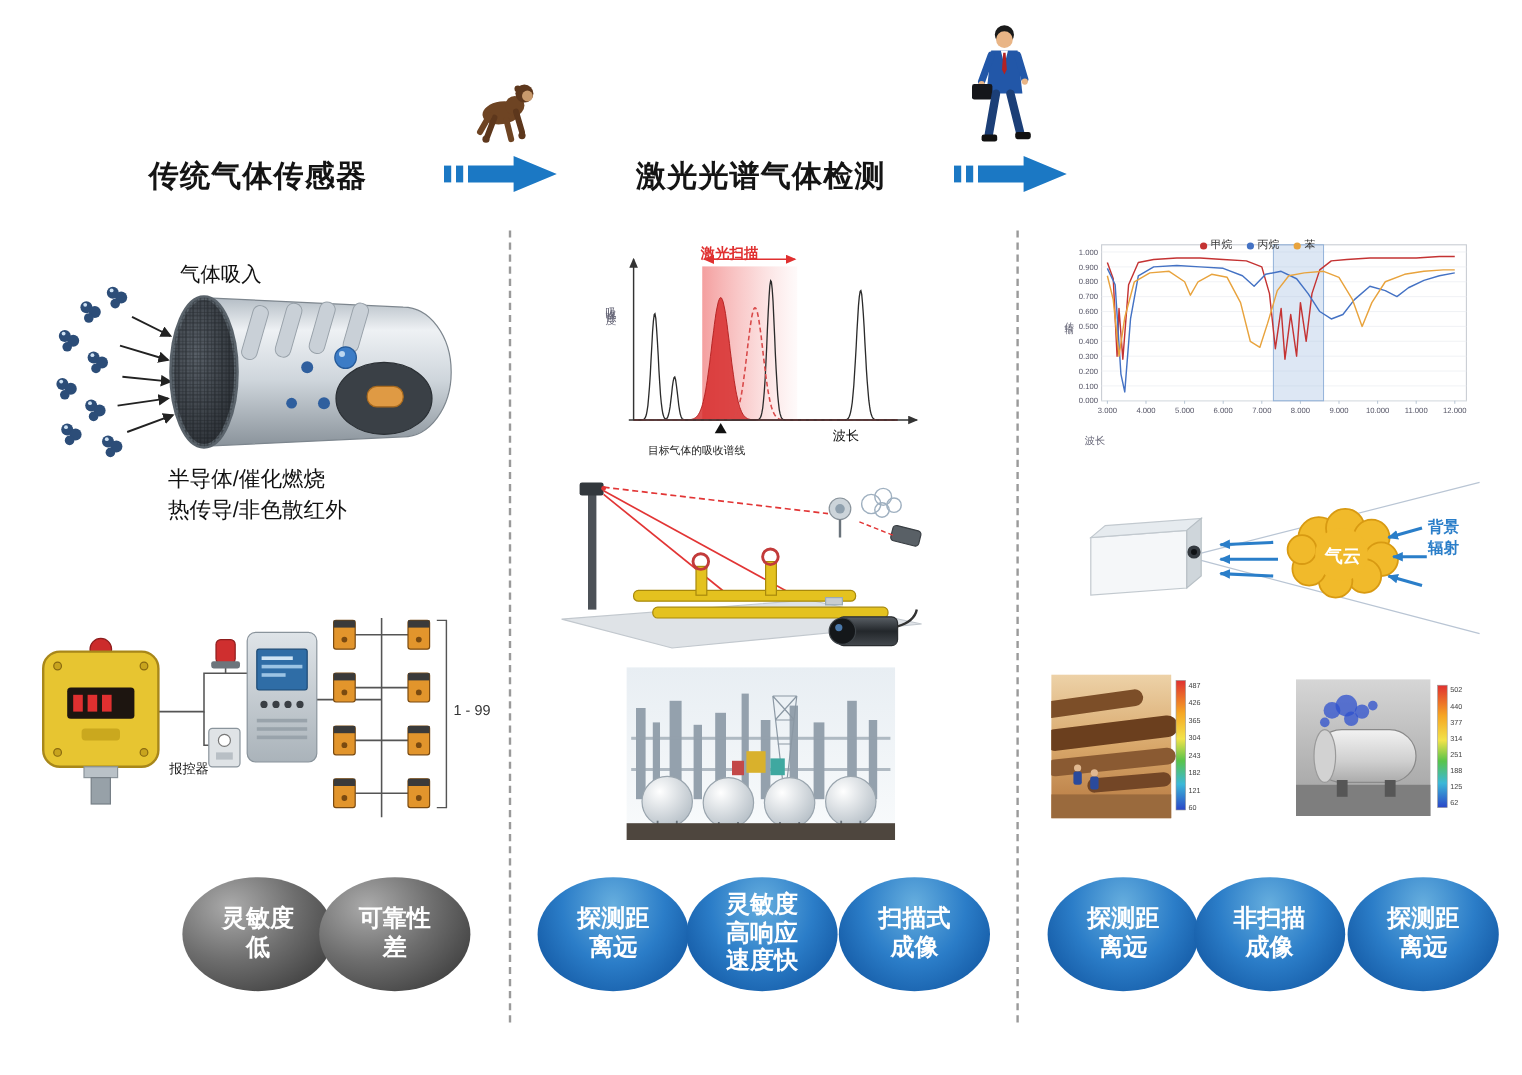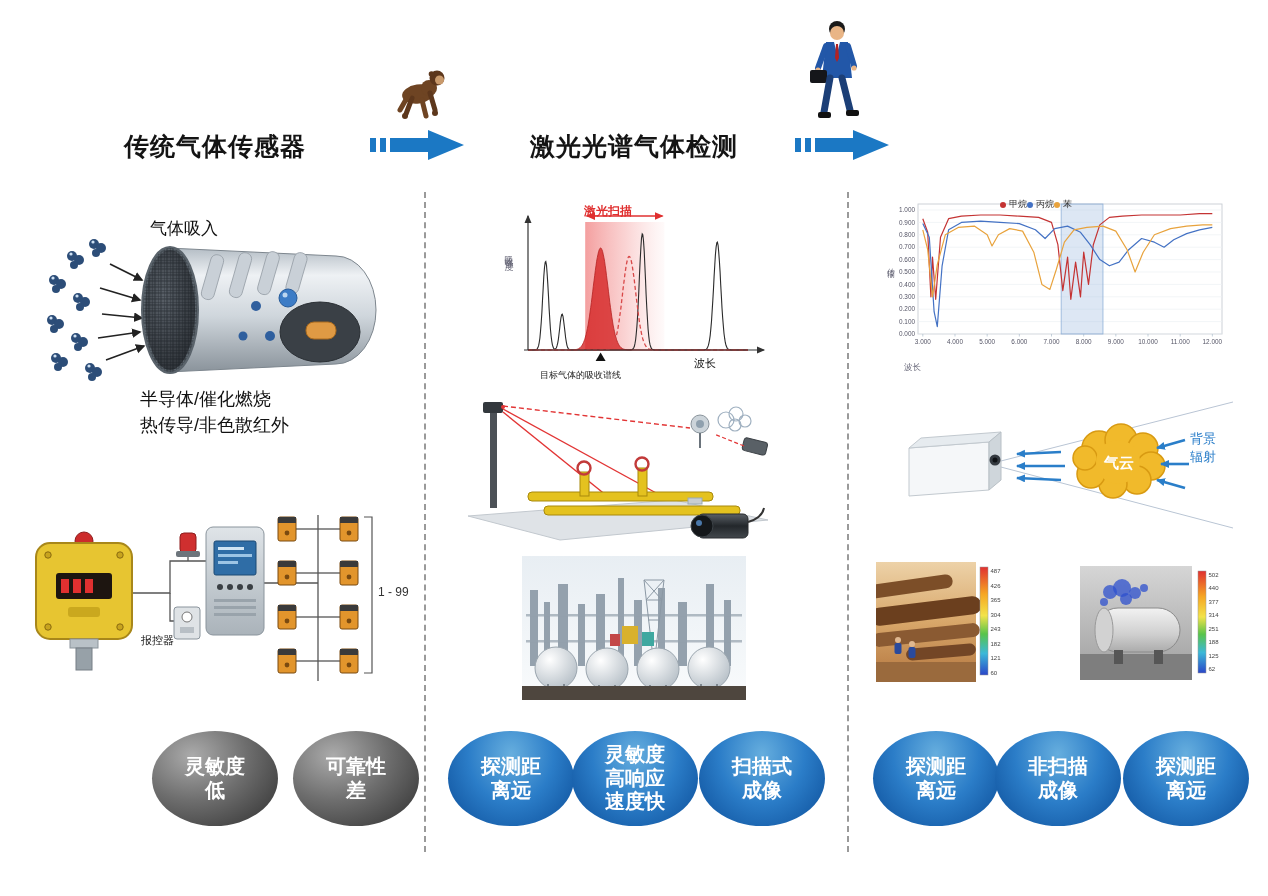--- a/index.html
+++ b/index.html
@@ -10,22 +10,22 @@
   .col-title{position:absolute;top:130px;font-size:25px;font-weight:bold;color:#141414;text-align:center;letter-spacing:1px}
   .divider{position:absolute;top:192px;height:660px;width:0;border-left:2px dashed #9a9a9a}
   .oval{position:absolute;top:731px;width:126px;height:95px;border-radius:50%;display:flex;align-items:center;justify-content:center;
         text-align:center;color:#fff;font-weight:bold;font-size:20px;line-height:1.18;white-space:pre-line}
   .oval.gray{background:radial-gradient(ellipse at 32% 26%,#ababab 0%,#6e6e6e 45%,#2e2e2e 100%)}
   .oval.blue{background:radial-gradient(ellipse at 50% 24%,#66aede 0%,#2b7dc8 48%,#0b4c97 100%)}
   .lbl{position:absolute;color:#111}
   .pre{white-space:pre-line}
   .vtext{writing-mode:vertical-rl;letter-spacing:2px}
   .red{color:#e03030}
-  .blue-label{color:#2a7ec9;font-weight:normal}
-  #ir-legend{position:absolute;left:1000px;top:198px;display:flex;font-size:9px;color:#333;align-items:center}
+  .blue-label{color:#2a7ec9;font-weight:bold}
+  #ir-legend{position:absolute;left:1000px;top:198px;display:flex;gap:12px;font-size:9px;color:#333;align-items:center}
   .legend-item{display:flex;align-items:center;gap:3px}
   .legend-dot{display:inline-block;width:6px;height:6px;border-radius:50%}
 </style>
 </head>
 <body>
 
 <div id="page">
 
   <svg style="position:absolute;width:0;height:0" aria-hidden="true">
     <defs>
@@ -334,21 +334,21 @@
     <g stroke="#555" stroke-width="1.2" fill="none">
       <polyline points="336,14 344,14 344,170 336,170"></polyline>
     </g>
   </svg>
 
   <div class="lbl" style="left:141px;top:633px;font-size:11px">报控器</div>
   <div class="lbl" style="left:378px;top:585px;font-size:12px;color:#333">1 - 99</div>
 
   <div class="oval gray" style="left:152px"><span>灵敏度
 低</span></div>
-  <div class="oval gray" style="left:293px"><span>可靠性
+  <div class="oval gray" style="left:266px"><span>可靠性
 差</span></div>
 
   <svg id="spectrum-svg" class="abs" style="left:498px;top:200px" width="272" height="190" viewBox="0 0 272 190">
       <rect x="87.2" y="22" width="79.2" height="128" fill="url(#scanGrad)"></rect>
       <line x1="89.2" y1="16" x2="164.4" y2="16" stroke="#e03030" stroke-width="1.3" marker-end="url(#arrR)" marker-start="url(#arrRs)"></line>
       <path d="M30,150L30.0,150.0L30.7,150.0L31.3,150.0L32.0,150.0L32.6,150.0L33.3,150.0L34.0,150.0L34.6,150.0L35.3,150.0L35.9,150.0L36.6,149.9L37.3,149.9L37.9,149.7L38.6,149.4L39.2,148.8L39.9,147.6L40.6,145.7L41.2,142.6L41.9,138.0L42.5,131.4L43.2,122.8L43.9,112.2L44.5,100.3L45.2,87.9L45.8,76.5L46.5,67.5L47.2,62.2L47.8,61.5L48.5,65.3L49.1,73.2L49.8,83.9L50.5,96.1L51.1,108.4L51.8,119.5L52.4,128.8L53.1,136.0L53.8,141.3L54.4,144.8L55.1,147.1L55.7,148.4L56.4,149.0L57.1,149.1L57.7,148.7L58.4,147.7L59.0,145.9L59.7,143.1L60.4,139.1L61.0,134.0L61.7,128.2L62.3,122.4L63.0,117.5L63.7,114.6L64.3,114.1L65.0,116.3L65.6,120.6L66.3,126.2L67.0,132.1L67.6,137.5L68.3,141.9L68.9,145.1L69.6,147.3L70.3,148.6L70.9,149.3L71.6,149.7L72.2,149.9L72.9,150.0L73.6,150.0L74.2,150.0L74.9,150.0L75.5,150.0L76.2,150.0L76.9,150.0L77.5,150.0L78.2,150.0L78.8,150.0L79.5,150.0L80.2,150.0L80.8,150.0L81.5,150.0L82.1,150.0L82.8,150.0L83.5,150.0L84.1,150.0L84.8,150.0L85.4,150.0L86.1,150.0L86.8,150.0L87.4,150.0L88.1,150.0L88.7,150.0L89.4,150.0L90.1,150.0L90.7,150.0L91.4,150.0L92.0,150.0L92.7,150.0L93.4,150.0L94.0,150.0L94.7,150.0L95.3,150.0L96.0,150.0L96.7,150.0L97.3,150.0L98.0,150.0L98.6,150.0L99.3,150.0L100.0,150.0L100.6,150.0L101.3,150.0L101.9,150.0L102.6,150.0L103.3,150.0L103.9,150.0L104.6,150.0L105.2,150.0L105.9,150.0L106.6,150.0L107.2,150.0L107.9,150.0L108.5,150.0L109.2,150.0L109.9,150.0L110.5,150.0L111.2,150.0L111.8,150.0L112.5,150.0L113.2,150.0L113.8,150.0L114.5,150.0L115.1,150.0L115.8,150.0L116.5,150.0L117.1,150.0L117.8,150.0L118.4,150.0L119.1,150.0L119.8,150.0L120.4,150.0L121.1,150.0L121.7,150.0L122.4,150.0L123.1,150.0L123.7,150.0L124.4,150.0L125.0,150.0L125.7,150.0L126.4,150.0L127.0,150.0L127.7,150.0L128.3,150.0L129.0,150.0L129.7,150.0L130.3,150.0L131.0,150.0L131.6,150.0L132.3,149.9L133.0,149.9L133.6,149.7L134.3,149.5L134.9,149.0L135.6,148.0L136.3,146.5L136.9,143.9L137.6,140.0L138.2,134.2L138.9,126.4L139.6,116.1L140.2,103.7L140.9,89.4L141.5,74.4L142.2,59.8L142.9,47.3L143.5,38.3L144.2,33.9L144.8,34.8L145.5,40.8L146.2,51.1L146.8,64.5L147.5,79.4L148.1,94.3L148.8,108.0L149.5,119.8L150.1,129.3L150.8,136.4L151.4,141.5L152.1,144.9L152.8,147.1L153.4,148.4L154.1,149.2L154.7,149.6L155.4,149.8L156.1,149.9L156.7,150.0L157.4,150.0L158.0,150.0L158.7,150.0L159.4,150.0L160.0,150.0L160.7,150.0L161.3,150.0L162.0,150.0L162.7,150.0L163.3,150.0L164.0,150.0L164.6,150.0L165.3,150.0L166.0,150.0L166.6,150.0L167.3,150.0L167.9,150.0L168.6,150.0L169.3,150.0L169.9,150.0L170.6,150.0L171.2,150.0L171.9,150.0L172.6,150.0L173.2,150.0L173.9,150.0L174.5,150.0L175.2,150.0L175.9,150.0L176.5,150.0L177.2,150.0L177.8,150.0L178.5,150.0L179.2,150.0L179.8,150.0L180.5,150.0L181.1,150.0L181.8,150.0L182.5,150.0L183.1,150.0L183.8,150.0L184.4,150.0L185.1,150.0L185.8,150.0L186.4,150.0L187.1,150.0L187.7,150.0L188.4,150.0L189.1,150.0L189.7,150.0L190.4,150.0L191.0,150.0L191.7,150.0L192.4,150.0L193.0,150.0L193.7,150.0L194.3,150.0L195.0,150.0L195.7,150.0L196.3,150.0L197.0,150.0L197.6,150.0L198.3,150.0L199.0,150.0L199.6,150.0L200.3,150.0L200.9,150.0L201.6,150.0L202.3,150.0L202.9,150.0L203.6,150.0L204.2,150.0L204.9,150.0L205.6,149.9L206.2,149.9L206.9,149.8L207.5,149.6L208.2,149.2L208.9,148.6L209.5,147.5L210.2,145.9L210.8,143.6L211.5,140.1L212.2,135.4L212.8,129.1L213.5,121.2L214.1,111.6L214.8,100.6L215.5,88.6L216.1,76.4L216.8,64.7L217.4,54.7L218.1,47.1L218.8,42.8L219.4,42.2L220.1,45.3L220.7,51.9L221.4,61.2L222.1,72.4L222.7,84.5L223.4,96.6L224.0,108.0L224.7,118.1L225.4,126.6L226.0,133.5L226.7,138.7L227.3,142.5L228.0,145.3L228.7,147.1L229.3,148.3L230.0,149.0L230.6,149.5L231.3,149.7L232.0,149.8L232.6,149.9L233.3,150.0L233.9,150.0L234.6,150.0L235.3,150.0L235.9,150.0L236.6,150.0L237.2,150.0L237.9,150.0L238.6,150.0L239.2,150.0L239.9,150.0L240.5,150.0L241.2,150.0L241.9,150.0L242.5,150.0L243.2,150.0L243.8,150.0L244.5,150.0L245.2,150.0L245.8,150.0L246.5,150.0L247.1,150.0L247.8,150.0L248.5,150.0L249.1,150.0L249.8,150.0" fill="none" stroke="#2b2b2b" stroke-width="1.1"></path>
       <path d="M30,150L30.0,150.0L30.7,150.0L31.3,150.0L32.0,150.0L32.6,150.0L33.3,150.0L34.0,150.0L34.6,150.0L35.3,150.0L35.9,150.0L36.6,150.0L37.3,150.0L37.9,150.0L38.6,150.0L39.2,150.0L39.9,150.0L40.6,150.0L41.2,150.0L41.9,150.0L42.5,150.0L43.2,150.0L43.9,150.0L44.5,150.0L45.2,150.0L45.8,150.0L46.5,150.0L47.2,150.0L47.8,150.0L48.5,150.0L49.1,150.0L49.8,150.0L50.5,150.0L51.1,150.0L51.8,150.0L52.4,150.0L53.1,150.0L53.8,150.0L54.4,150.0L55.1,150.0L55.7,150.0L56.4,150.0L57.1,150.0L57.7,150.0L58.4,150.0L59.0,150.0L59.7,150.0L60.4,150.0L61.0,150.0L61.7,150.0L62.3,150.0L63.0,150.0L63.7,150.0L64.3,150.0L65.0,150.0L65.6,150.0L66.3,150.0L67.0,150.0L67.6,150.0L68.3,150.0L68.9,150.0L69.6,150.0L70.3,150.0L70.9,150.0L71.6,150.0L72.2,150.0L72.9,150.0L73.6,149.9L74.2,149.9L74.9,149.9L75.5,149.9L76.2,149.8L76.9,149.7L77.5,149.6L78.2,149.5L78.8,149.3L79.5,149.1L80.2,148.9L80.8,148.5L81.5,148.1L82.1,147.6L82.8,146.9L83.5,146.1L84.1,145.2L84.8,144.0L85.4,142.7L86.1,141.0L86.8,139.2L87.4,137.0L88.1,134.5L88.7,131.7L89.4,128.5L90.1,125.0L90.7,121.1L91.4,116.9L92.0,112.3L92.7,107.5L93.4,102.4L94.0,97.2L94.7,91.8L95.3,86.3L96.0,80.9L96.7,75.6L97.3,70.5L98.0,65.7L98.6,61.3L99.3,57.5L100.0,54.2L100.6,51.5L101.3,49.6L101.9,48.4L102.6,48.0L103.3,48.4L103.9,49.6L104.6,51.5L105.2,54.2L105.9,57.5L106.6,61.3L107.2,65.7L107.9,70.5L108.5,75.6L109.2,80.9L109.9,86.3L110.5,91.8L111.2,97.2L111.8,102.4L112.5,107.5L113.2,112.3L113.8,116.9L114.5,121.1L115.1,125.0L115.8,128.5L116.5,131.7L117.1,134.5L117.8,137.0L118.4,139.2L119.1,141.0L119.8,142.7L120.4,144.0L121.1,145.2L121.7,146.1L122.4,146.9L123.1,147.6L123.7,148.1L124.4,148.5L125.0,148.9L125.7,149.1L126.4,149.3L127.0,149.5L127.7,149.6L128.3,149.7L129.0,149.8L129.7,149.9L130.3,149.9L131.0,149.9L131.6,149.9L132.3,150.0L133.0,150.0L133.6,150.0L134.3,150.0L134.9,150.0L135.6,150.0L136.3,150.0L136.9,150.0L137.6,150.0L138.2,150.0L138.9,150.0L139.6,150.0L140.2,150.0L140.9,150.0L141.5,150.0L142.2,150.0L142.9,150.0L143.5,150.0L144.2,150.0L144.8,150.0L145.5,150.0L146.2,150.0L146.8,150.0L147.5,150.0L148.1,150.0L148.8,150.0L149.5,150.0L150.1,150.0L150.8,150.0L151.4,150.0L152.1,150.0L152.8,150.0L153.4,150.0L154.1,150.0L154.7,150.0L155.4,150.0L156.1,150.0L156.7,150.0L157.4,150.0L158.0,150.0L158.7,150.0L159.4,150.0L160.0,150.0L160.7,150.0L161.3,150.0L162.0,150.0L162.7,150.0L163.3,150.0L164.0,150.0L164.6,150.0L165.3,150.0L166.0,150.0L166.6,150.0L167.3,150.0L167.9,150.0L168.6,150.0L169.3,150.0L169.9,150.0L170.6,150.0L171.2,150.0L171.9,150.0L172.6,150.0L173.2,150.0L173.9,150.0L174.5,150.0L175.2,150.0L175.9,150.0L176.5,150.0L177.2,150.0L177.8,150.0L178.5,150.0L179.2,150.0L179.8,150.0L180.5,150.0L181.1,150.0L181.8,150.0L182.5,150.0L183.1,150.0L183.8,150.0L184.4,150.0L185.1,150.0L185.8,150.0L186.4,150.0L187.1,150.0L187.7,150.0L188.4,150.0L189.1,150.0L189.7,150.0L190.4,150.0L191.0,150.0L191.7,150.0L192.4,150.0L193.0,150.0L193.7,150.0L194.3,150.0L195.0,150.0L195.7,150.0L196.3,150.0L197.0,150.0L197.6,150.0L198.3,150.0L199.0,150.0L199.6,150.0L200.3,150.0L200.9,150.0L201.6,150.0L202.3,150.0L202.9,150.0L203.6,150.0L204.2,150.0L204.9,150.0L205.6,150.0L206.2,150.0L206.9,150.0L207.5,150.0L208.2,150.0L208.9,150.0L209.5,150.0L210.2,150.0L210.8,150.0L211.5,150.0L212.2,150.0L212.8,150.0L213.5,150.0L214.1,150.0L214.8,150.0L215.5,150.0L216.1,150.0L216.8,150.0L217.4,150.0L218.1,150.0L218.8,150.0L219.4,150.0L220.1,150.0L220.7,150.0L221.4,150.0L222.1,150.0L222.7,150.0L223.4,150.0L224.0,150.0L224.7,150.0L225.4,150.0L226.0,150.0L226.7,150.0L227.3,150.0L228.0,150.0L228.7,150.0L229.3,150.0L230.0,150.0L230.6,150.0L231.3,150.0L232.0,150.0L232.6,150.0L233.3,150.0L233.9,150.0L234.6,150.0L235.3,150.0L235.9,150.0L236.6,150.0L237.2,150.0L237.9,150.0L238.6,150.0L239.2,150.0L239.9,150.0L240.5,150.0L241.2,150.0L241.9,150.0L242.5,150.0L243.2,150.0L243.8,150.0L244.5,150.0L245.2,150.0L245.8,150.0L246.5,150.0L247.1,150.0L247.8,150.0L248.5,150.0L249.1,150.0L249.8,150.0 Z" fill="rgba(214,40,40,0.82)" stroke="#b52222" stroke-width="0.8"></path>
       <path d="M30,150L30.0,150.0L30.7,150.0L31.3,150.0L32.0,150.0L32.6,150.0L33.3,150.0L34.0,150.0L34.6,150.0L35.3,150.0L35.9,150.0L36.6,150.0L37.3,150.0L37.9,150.0L38.6,150.0L39.2,150.0L39.9,150.0L40.6,150.0L41.2,150.0L41.9,150.0L42.5,150.0L43.2,150.0L43.9,150.0L44.5,150.0L45.2,150.0L45.8,150.0L46.5,150.0L47.2,150.0L47.8,150.0L48.5,150.0L49.1,150.0L49.8,150.0L50.5,150.0L51.1,150.0L51.8,150.0L52.4,150.0L53.1,150.0L53.8,150.0L54.4,150.0L55.1,150.0L55.7,150.0L56.4,150.0L57.1,150.0L57.7,150.0L58.4,150.0L59.0,150.0L59.7,150.0L60.4,150.0L61.0,150.0L61.7,150.0L62.3,150.0L63.0,150.0L63.7,150.0L64.3,150.0L65.0,150.0L65.6,150.0L66.3,150.0L67.0,150.0L67.6,150.0L68.3,150.0L68.9,150.0L69.6,150.0L70.3,150.0L70.9,150.0L71.6,150.0L72.2,150.0L72.9,150.0L73.6,150.0L74.2,150.0L74.9,150.0L75.5,150.0L76.2,150.0L76.9,150.0L77.5,150.0L78.2,150.0L78.8,150.0L79.5,150.0L80.2,150.0L80.8,150.0L81.5,150.0L82.1,150.0L82.8,150.0L83.5,150.0L84.1,150.0L84.8,150.0L85.4,150.0L86.1,150.0L86.8,150.0L87.4,150.0L88.1,150.0L88.7,150.0L89.4,150.0L90.1,150.0L90.7,150.0L91.4,150.0L92.0,150.0L92.7,150.0L93.4,150.0L94.0,150.0L94.7,150.0L95.3,150.0L96.0,150.0L96.7,150.0L97.3,150.0L98.0,150.0L98.6,150.0L99.3,150.0L100.0,150.0L100.6,150.0L101.3,150.0L101.9,150.0L102.6,150.0L103.3,150.0L103.9,150.0L104.6,150.0L105.2,150.0L105.9,149.9L106.6,149.9L107.2,149.9L107.9,149.8L108.5,149.7L109.2,149.6L109.9,149.5L110.5,149.3L111.2,149.1L111.8,148.7L112.5,148.3L113.2,147.8L113.8,147.1L114.5,146.2L115.1,145.2L115.8,143.8L116.5,142.3L117.1,140.4L117.8,138.2L118.4,135.6L119.1,132.6L119.8,129.2L120.4,125.3L121.1,121.1L121.7,116.5L122.4,111.5L123.1,106.3L123.7,100.8L124.4,95.1L125.0,89.4L125.7,83.9L126.4,78.5L127.0,73.4L127.7,68.8L128.3,64.8L129.0,61.5L129.7,58.9L130.3,57.2L131.0,56.5L131.6,56.6L132.3,57.7L133.0,59.7L133.6,62.5L134.3,66.1L134.9,70.3L135.6,75.1L136.3,80.2L136.9,85.7L137.6,91.3L138.2,97.0L138.9,102.6L139.6,108.0L140.2,113.2L140.9,118.1L141.5,122.6L142.2,126.7L142.9,130.3L143.5,133.6L144.2,136.5L144.8,138.9L145.5,141.0L146.2,142.8L146.8,144.3L147.5,145.5L148.1,146.5L148.8,147.3L149.5,148.0L150.1,148.5L150.8,148.9L151.4,149.2L152.1,149.4L152.8,149.5L153.4,149.7L154.1,149.8L154.7,149.8L155.4,149.9L156.1,149.9L156.7,149.9L157.4,150.0L158.0,150.0L158.7,150.0L159.4,150.0L160.0,150.0L160.7,150.0L161.3,150.0L162.0,150.0L162.7,150.0L163.3,150.0L164.0,150.0L164.6,150.0L165.3,150.0L166.0,150.0L166.6,150.0L167.3,150.0L167.9,150.0L168.6,150.0L169.3,150.0L169.9,150.0L170.6,150.0L171.2,150.0L171.9,150.0L172.6,150.0L173.2,150.0L173.9,150.0L174.5,150.0L175.2,150.0L175.9,150.0L176.5,150.0L177.2,150.0L177.8,150.0L178.5,150.0L179.2,150.0L179.8,150.0L180.5,150.0L181.1,150.0L181.8,150.0L182.5,150.0L183.1,150.0L183.8,150.0L184.4,150.0L185.1,150.0L185.8,150.0L186.4,150.0L187.1,150.0L187.7,150.0L188.4,150.0L189.1,150.0L189.7,150.0L190.4,150.0L191.0,150.0L191.7,150.0L192.4,150.0L193.0,150.0L193.7,150.0L194.3,150.0L195.0,150.0L195.7,150.0L196.3,150.0L197.0,150.0L197.6,150.0L198.3,150.0L199.0,150.0L199.6,150.0L200.3,150.0L200.9,150.0L201.6,150.0L202.3,150.0L202.9,150.0L203.6,150.0L204.2,150.0L204.9,150.0L205.6,150.0L206.2,150.0L206.9,150.0L207.5,150.0L208.2,150.0L208.9,150.0L209.5,150.0L210.2,150.0L210.8,150.0L211.5,150.0L212.2,150.0L212.8,150.0L213.5,150.0L214.1,150.0L214.8,150.0L215.5,150.0L216.1,150.0L216.8,150.0L217.4,150.0L218.1,150.0L218.8,150.0L219.4,150.0L220.1,150.0L220.7,150.0L221.4,150.0L222.1,150.0L222.7,150.0L223.4,150.0L224.0,150.0L224.7,150.0L225.4,150.0L226.0,150.0L226.7,150.0L227.3,150.0L228.0,150.0L228.7,150.0L229.3,150.0L230.0,150.0L230.6,150.0L231.3,150.0L232.0,150.0L232.6,150.0L233.3,150.0L233.9,150.0L234.6,150.0L235.3,150.0L235.9,150.0L236.6,150.0L237.2,150.0L237.9,150.0L238.6,150.0L239.2,150.0L239.9,150.0L240.5,150.0L241.2,150.0L241.9,150.0L242.5,150.0L243.2,150.0L243.8,150.0L244.5,150.0L245.2,150.0L245.8,150.0L246.5,150.0L247.1,150.0L247.8,150.0L248.5,150.0L249.1,150.0L249.8,150.0" fill="none" stroke="#d84848" stroke-width="1.3" stroke-dasharray="4 2.5"></path>
       <line x1="26" y1="150" x2="266" y2="150" stroke="#333" stroke-width="1.2" marker-end="url(#arrK)"></line>
       <line x1="30" y1="150" x2="30" y2="16" stroke="#333" stroke-width="1.2" marker-end="url(#arrK)"></line>

